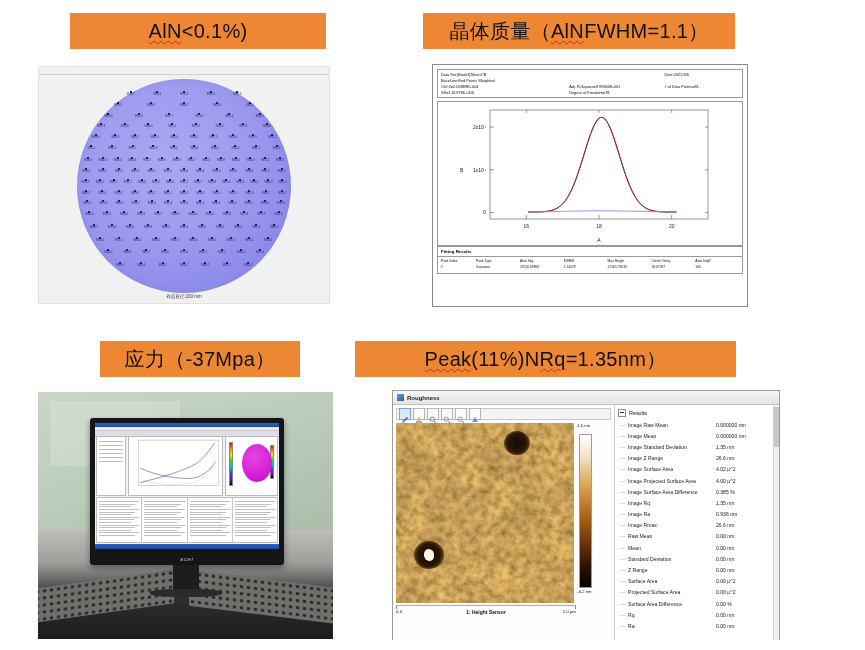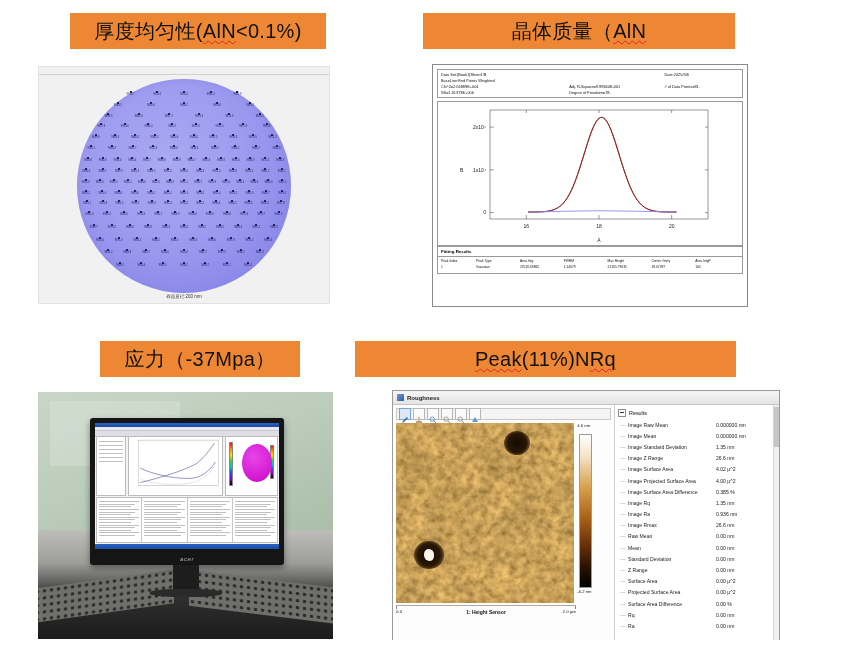--- a/index.html
+++ b/index.html
@@ -249,28 +249,28 @@
     border-left:1px solid #d4d4d4;
   }
   #afm-right-scroll .thumb{
     position:absolute;left:0;top:2px;width:100%;height:40px;background:#c6c6c6;
   }
 </style>
 </head>
 <body>
 
 <div class="panel title-band" id="title-thickness" style="left:70px;top:13px;width:256px;height:36px;">
-  <span>厚度均匀性(</span>
     <span class="sq">AlN</span>
     <span>&lt;0.1%)</span>
 </div>
 
 <div class="panel title-band" id="title-crystal" style="left:423px;top:13px;width:312px;height:36px;">
   <span>晶体质量（</span>
     <span class="sq">AlN</span>
+    <span> FWHM=1.1）</span>
 </div>
 
 <div class="panel" id="wafer-figure">
   <div class="topline"></div>
   <div id="wafer-disc">
       <div class="pt" style="left: 52.5878px; top: 12.12px;"></div>
       <div class="ptlabel" style="left: 53.5878px; top: 15.12px;">9946.7</div>
       <div class="pt" style="left: 79.2939px; top: 12.12px;"></div>
       <div class="ptlabel" style="left: 80.2939px; top: 15.12px;">9953.1</div>
       <div class="pt" style="left: 106px; top: 12.12px;"></div>
@@ -673,20 +673,21 @@
 </div>
 
 <div class="panel title-band" id="title-stress" style="left:100px;top:341px;width:200px;height:36px;">
   <span>应力（-37Mpa）</span>
 </div>
 
 <div class="panel title-band" id="title-surface" style="left:355px;top:341px;width:381px;height:36px;">
     <span class="sq">Peak</span>
     <span>(11%)N </span>
     <span class="sq">Rq</span>
+    <span>=1.35nm）</span>
 </div>
 
 <div class="panel" id="stress-photo">
   <div id="lab-wall"></div>
   <div id="lab-bench"></div>
   <div class="breadboard" id="bb-left"></div>
   <div class="breadboard" id="bb-right"></div>
   <div id="bb-front"></div>
 
   <div id="monitor">

